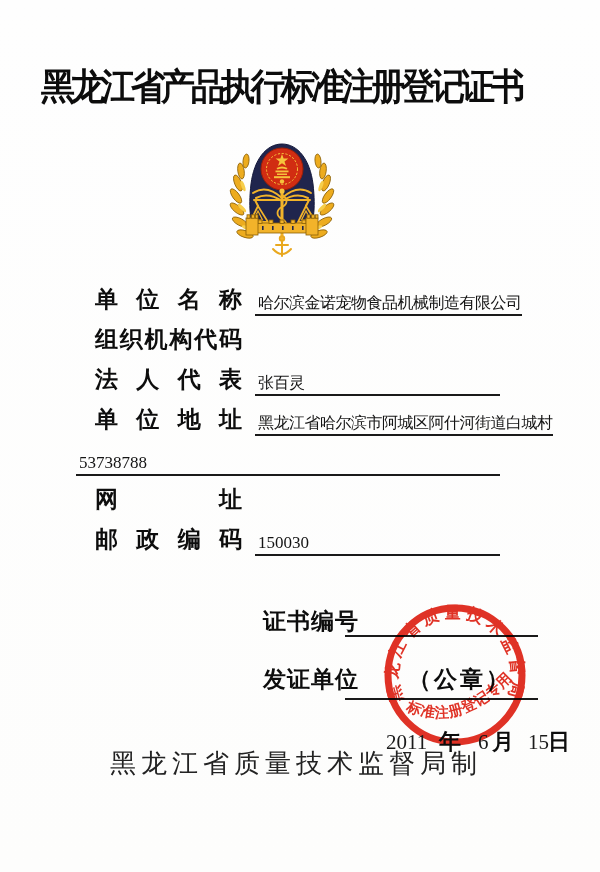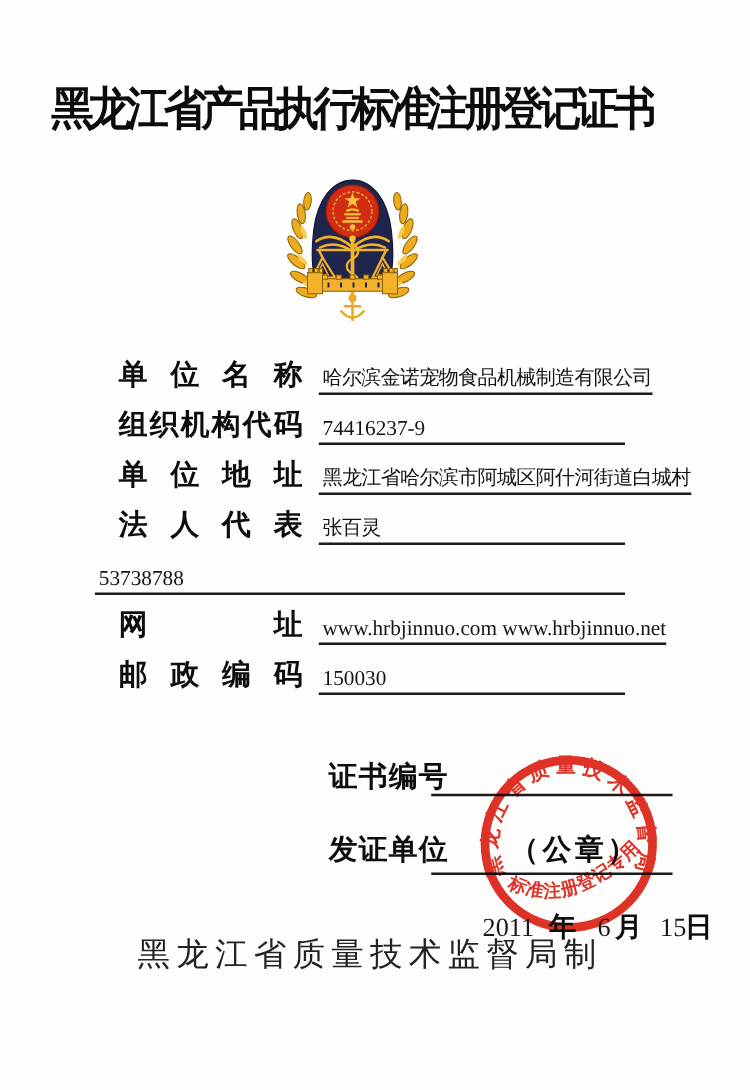--- a/index.html
+++ b/index.html
@@ -166,36 +166,34 @@
     </g>
   </svg>
 
   <div class="fields">
     <div class="frow">
       <div class="flabel">单位名称</div>
       <div class="fvalue cjk">哈尔滨金诺宠物食品机械制造有限公司</div>
     </div>
     <div class="frow">
       <div class="flabel">组织机构代码</div>
-      <div class="fvalue">74416237-9</div>
+    </div>
+    <div class="frow">
+      <div class="flabel">法人代表</div>
+      <div class="fvalue cjk">张百灵</div>
     </div>
     <div class="frow">
       <div class="flabel">单位地址</div>
       <div class="fvalue cjk">黑龙江省哈尔滨市阿城区阿什河街道白城村</div>
     </div>
     <div class="frow">
-      <div class="flabel">法人代表</div>
-      <div class="fvalue cjk">张百灵</div>
-    </div>
-    <div class="frow">
       <div class="fvalue">53738788</div>
     </div>
     <div class="frow">
       <div class="flabel">网址</div>
-      <div class="fvalue">www.hrbjinnuo.com  www.hrbjinnuo.net</div>
     </div>
     <div class="frow">
       <div class="flabel">邮政编码</div>
       <div class="fvalue">150030</div>
     </div>
   </div>
 
   <div class="blabel" id="certno-label">证书编号</div>
   <div class="uline" id="certno-line"></div>
 

